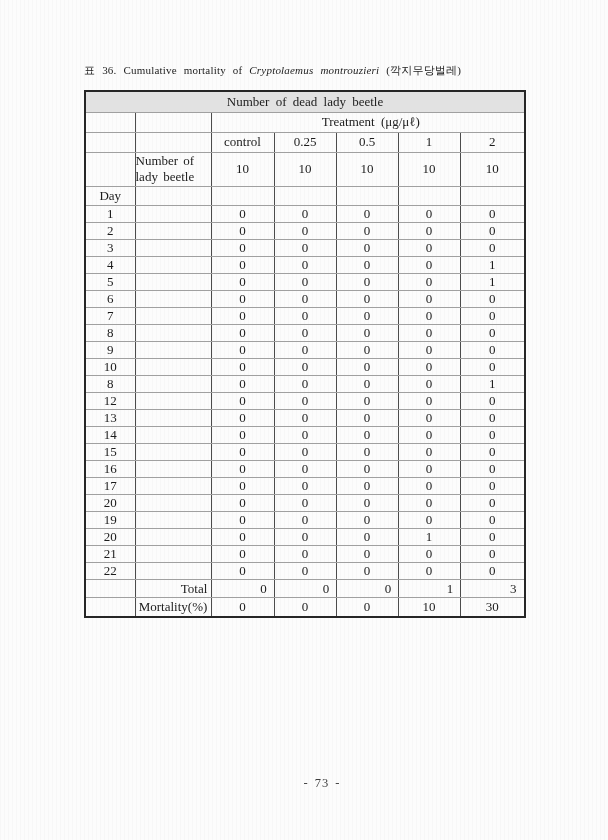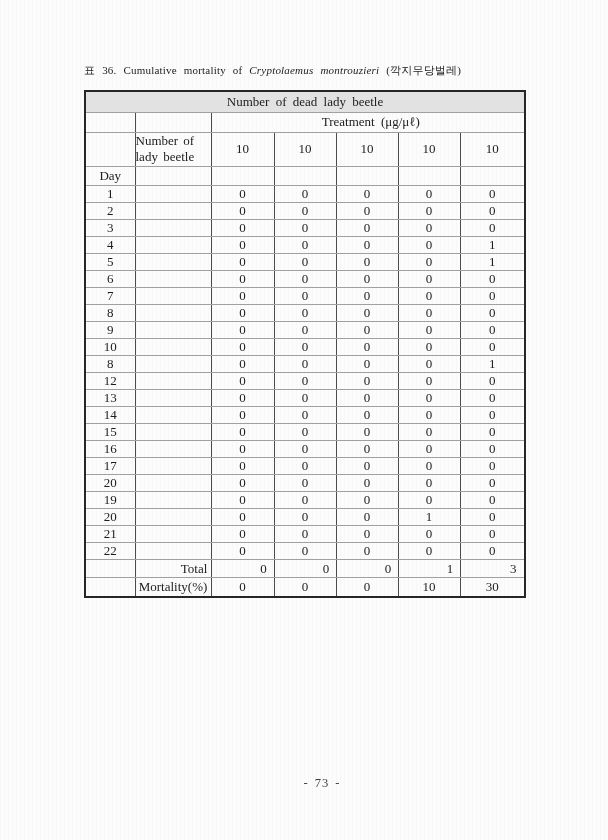--- a/index.html
+++ b/index.html
@@ -90,20 +90,29 @@
   </colgroup>
   <tbody>
     <tr class="h-header">
       <td colspan="7" class="hdr-bg">Number of dead lady beetle</td>
     </tr>
     <tr class="h-treatment">
       <td></td>
       <td></td>
       <td colspan="5">Treatment (μg/μℓ)</td>
     </tr>
+    <tr class="h-columns">
+      <td></td>
+      <td></td>
+      <td>control</td>
+      <td>0.25</td>
+      <td>0.5</td>
+      <td>1</td>
+      <td>2</td>
+    </tr>
     <tr class="h-count">
       <td></td>
       <td class="count-label-cell">
         <span class="blk">Number of</span>
         <span class="blk">lady beetle</span>
       </td>
       <td>10</td>
       <td>10</td>
       <td>10</td>
       <td>10</td>

